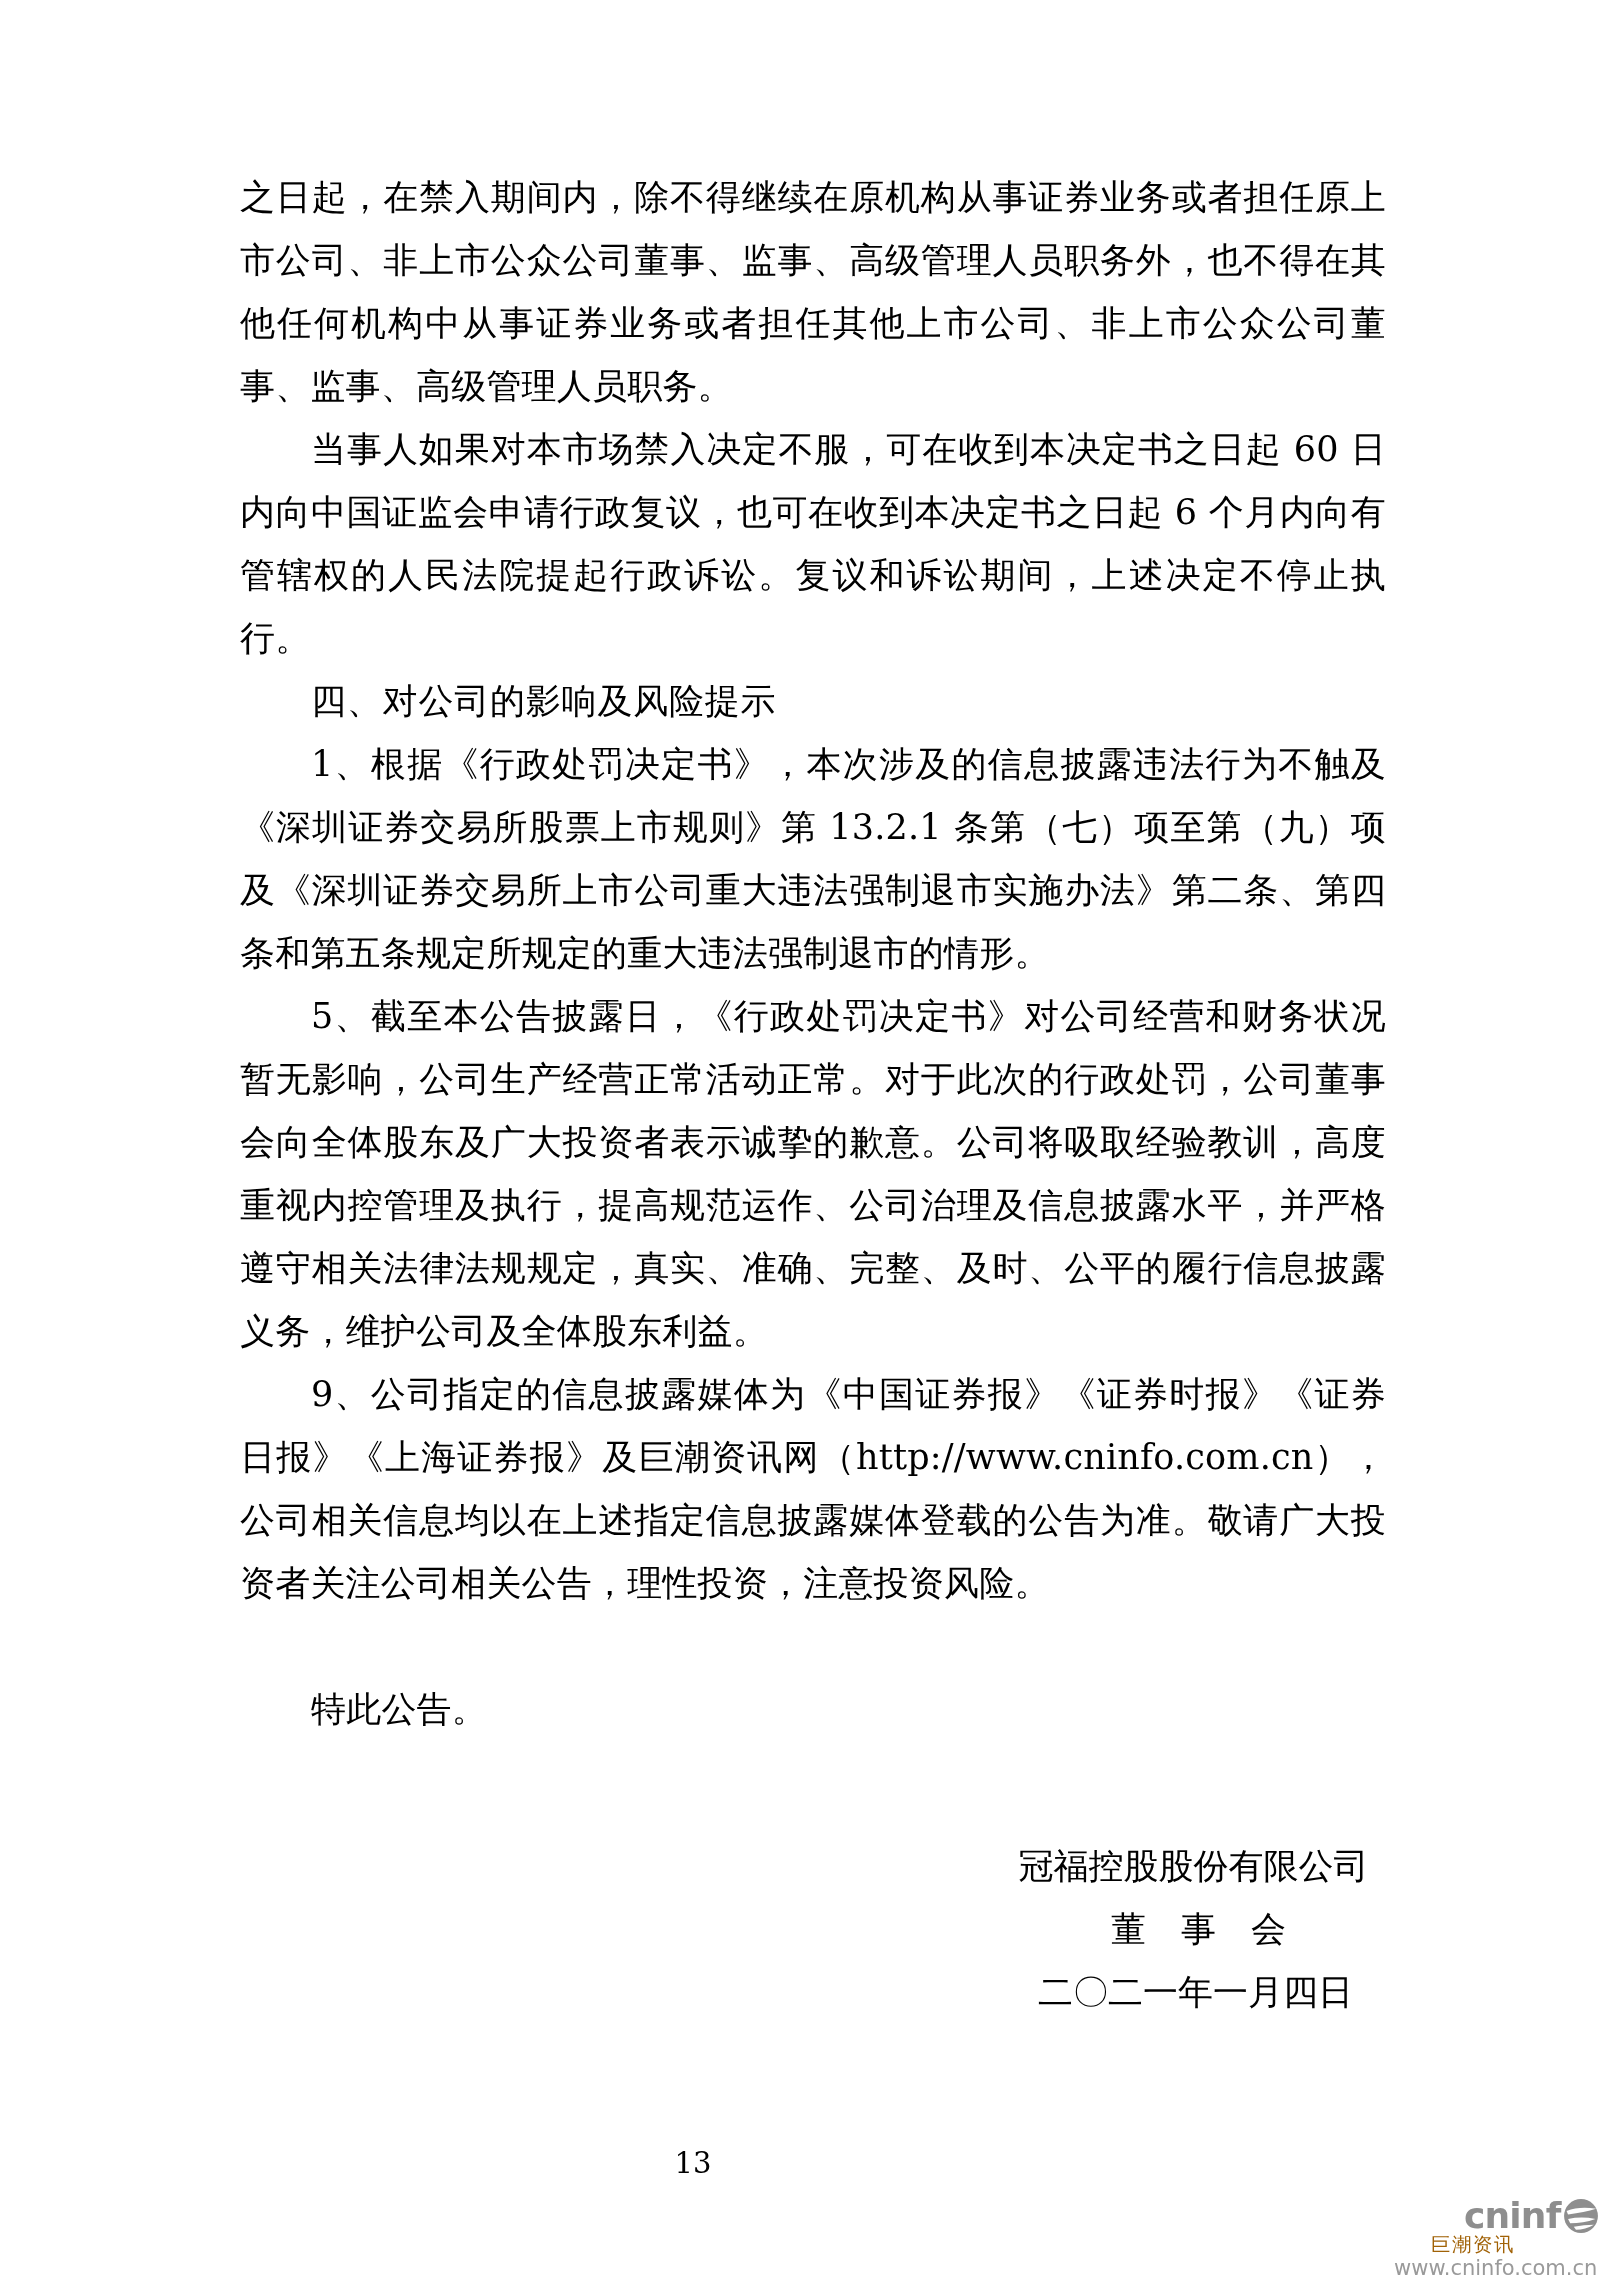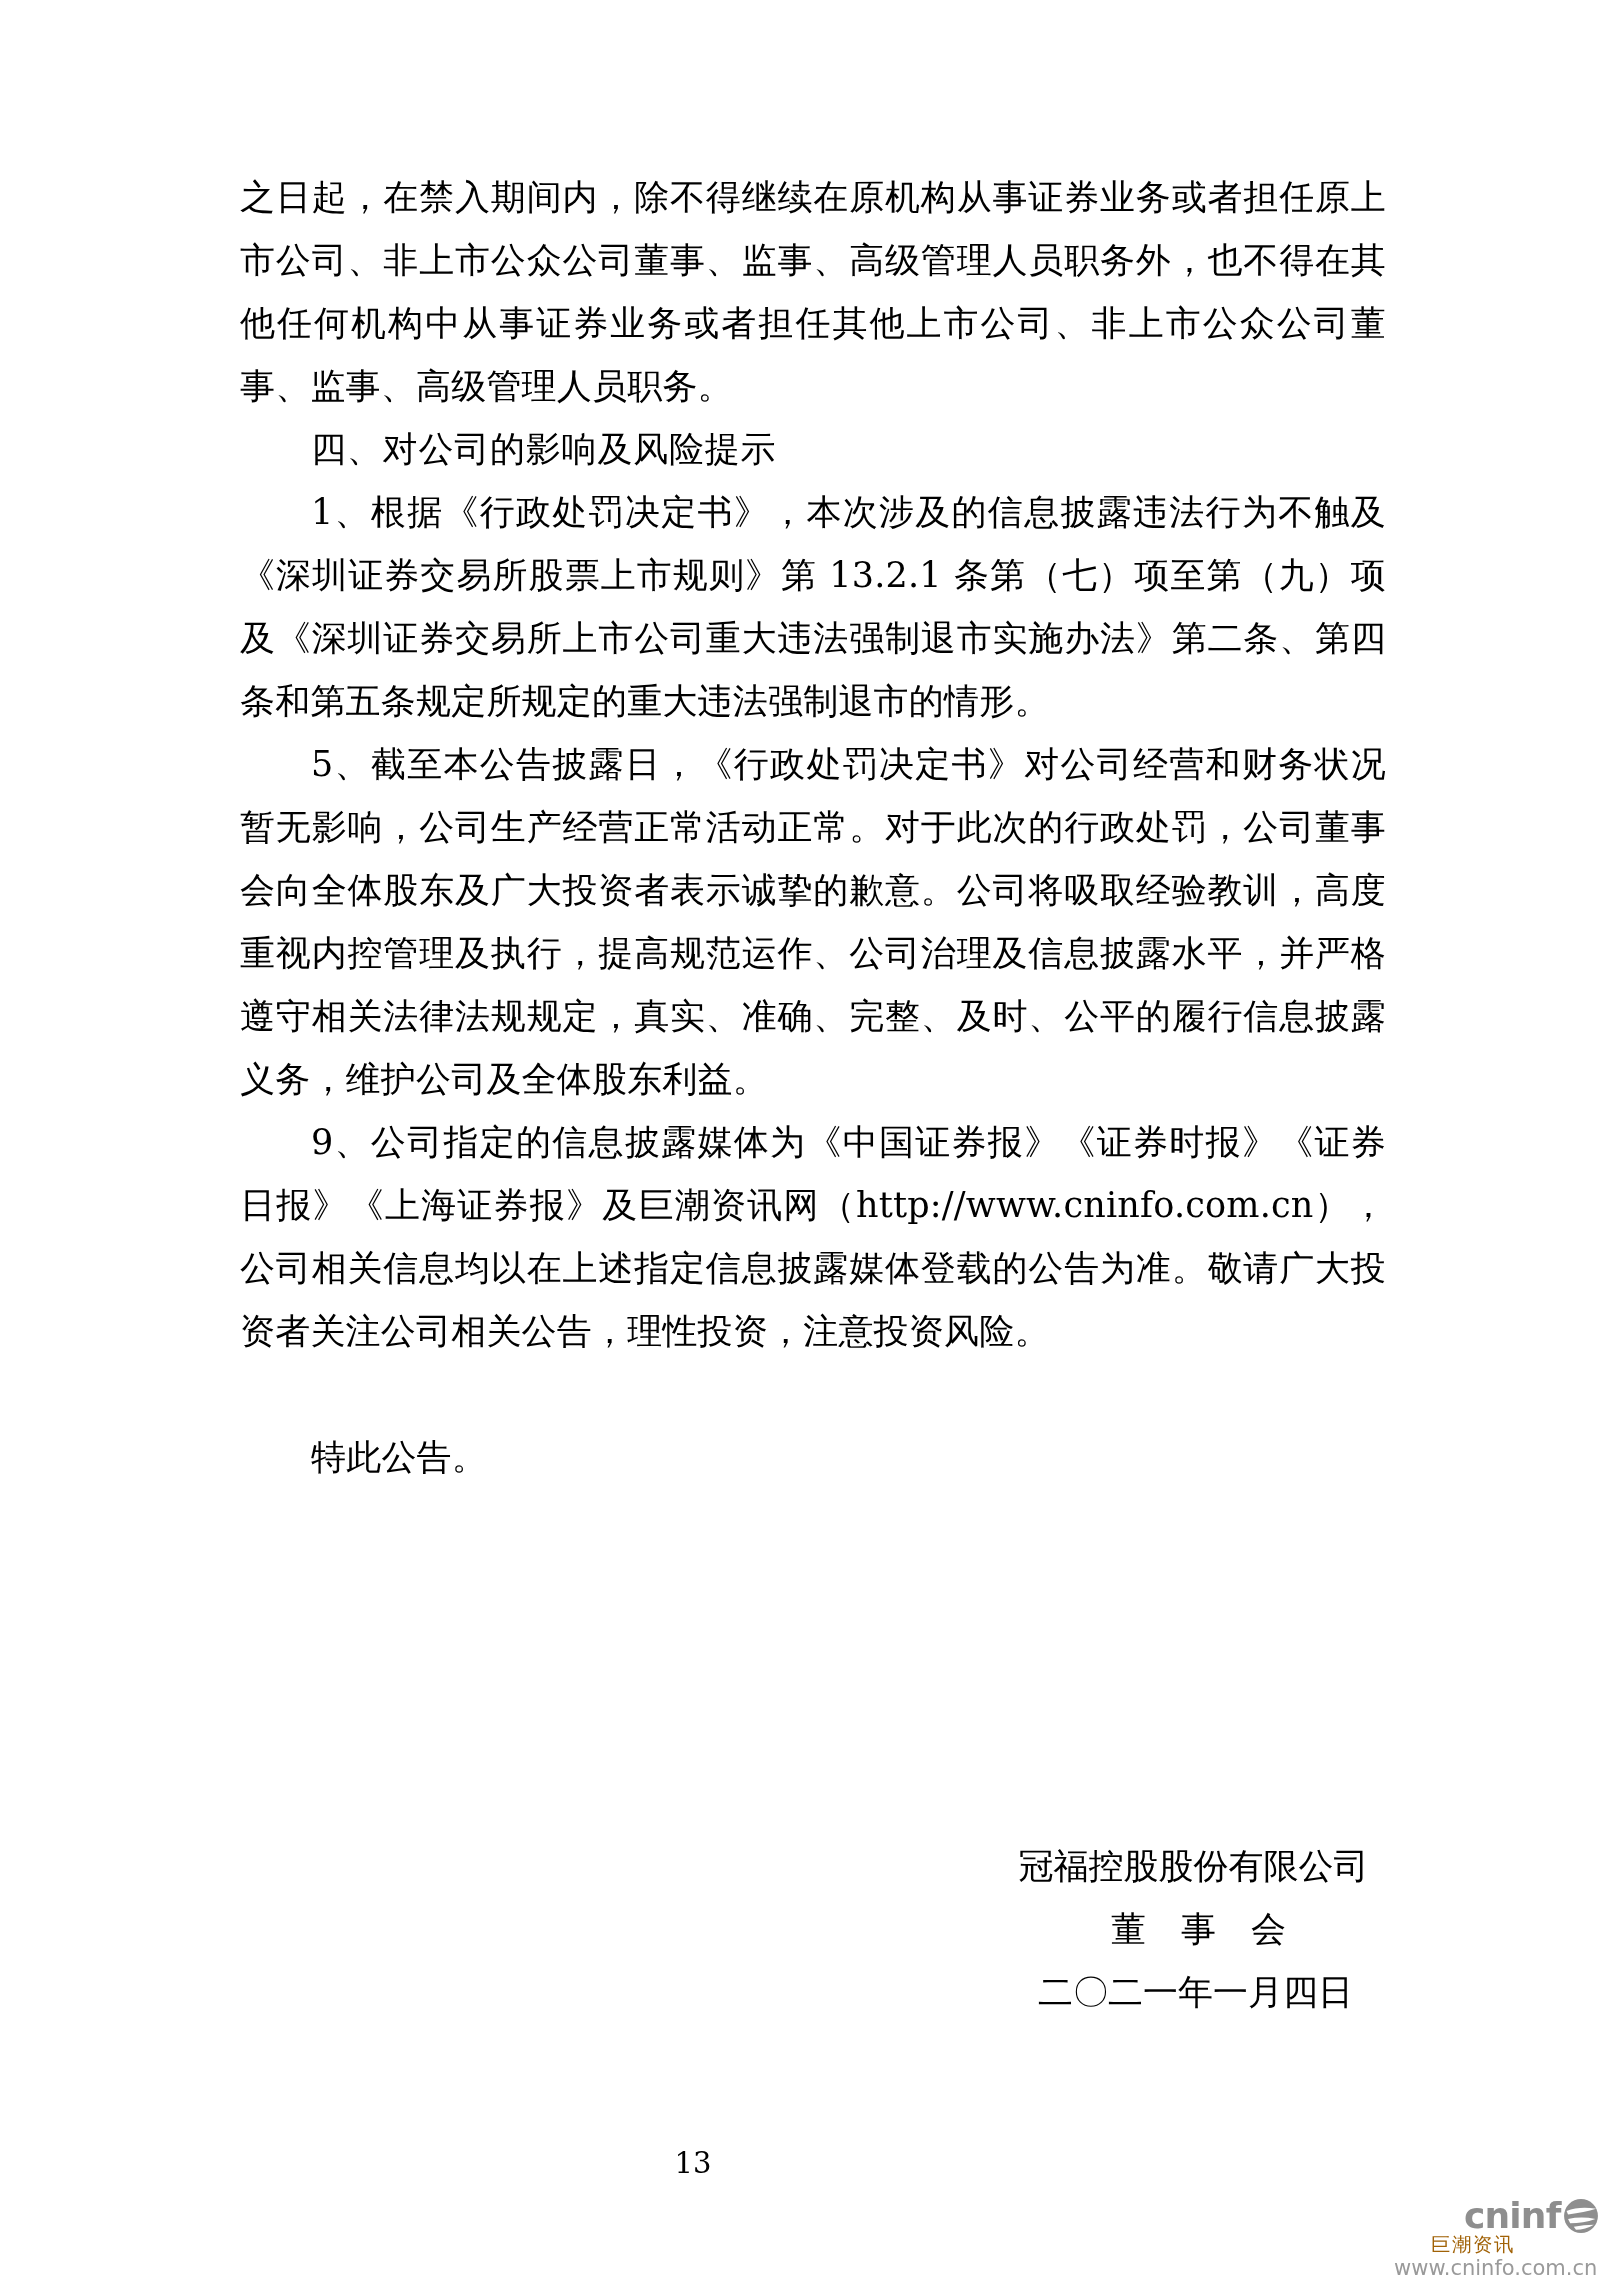--- a/index.html
+++ b/index.html
@@ -129,20 +129,21 @@
 </style>
 </head>
 <body>
 
 <div class="page">
 
   <div class="content">
 
     <p class="para">之日起，在禁入期间内，除不得继续在原机构从事证券业务或者担任原上市公司、非上市公众公司董事、监事、高级管理人员职务外，也不得在其他任何机构中从事证券业务或者担任其他上市公司、非上市公众公司董事、监事、高级管理人员职务。</p>
 
+    <p class="para indent">当事人如果对本市场禁入决定不服，可在收到本决定书之日起 60 日内向中国证监会申请行政复议，也可在收到本决定书之日起 6 个月内向有管辖权的人民法院提起行政诉讼。复议和诉讼期间，上述决定不停止执行。</p>
 
     <h2 class="heading">四、对公司的影响及风险提示</h2>
 
     <p class="para indent">1、根据《行政处罚决定书》，本次涉及的信息披露违法行为不触及《深圳证券交易所股票上市规则》第 13.2.1 条第（七）项至第（九）项及《深圳证券交易所上市公司重大违法强制退市实施办法》第二条、第四条和第五条规定所规定的重大违法强制退市的情形。</p>
 
     <p class="para indent">5、截至本公告披露日，《行政处罚决定书》对公司经营和财务状况暂无影响，公司生产经营正常活动正常。对于此次的行政处罚，公司董事会向全体股东及广大投资者表示诚挚的歉意。公司将吸取经验教训，高度重视内控管理及执行，提高规范运作、公司治理及信息披露水平，并严格遵守相关法律法规规定，真实、准确、完整、及时、公平的履行信息披露义务，维护公司及全体股东利益。</p>
 
     <p class="para indent">9、公司指定的信息披露媒体为《中国证券报》《证券时报》《证券日报》《上海证券报》及巨潮资讯网（http://www.cninfo.com.cn），公司相关信息均以在上述指定信息披露媒体登载的公告为准。敬请广大投资者关注公司相关公告，理性投资，注意投资风险。</p>
 
     <div class="spacer-line"></div>

